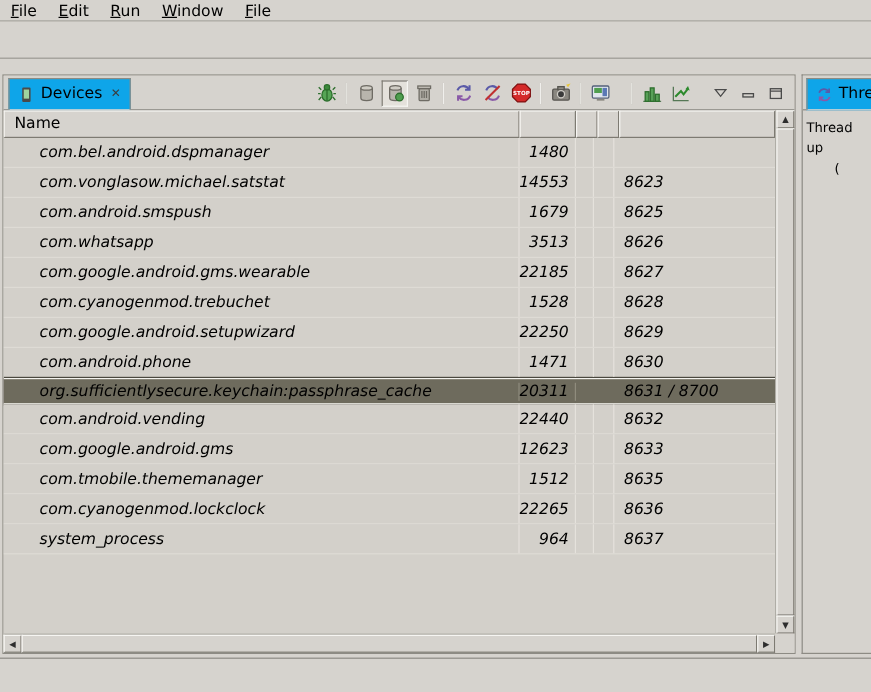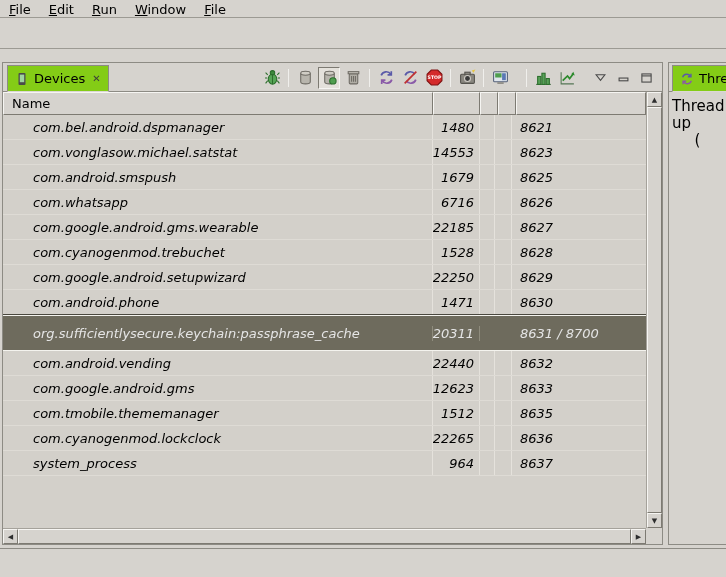--- a/index.html
+++ b/index.html
@@ -23,21 +23,21 @@
   
   .main{position:absolute;top:59px;left:0;width:726px;height:489px;background:#d6d3ce;}
   .left-panel{position:absolute;left:2px;top:3px;width:661px;height:483px;
     border:1px solid #8d8b84;background:#d6d3ce;}
   .right-panel{position:absolute;left:668px;top:3px;width:58px;height:483px;
     border:1px solid #8d8b84;border-right:none;background:#d6d3ce;}
 
   
   .tabbar{height:29px;position:relative;background:#d6d3ce;border-bottom:1px solid #8d8b84;}
   .tab{position:absolute;bottom:-1px;display:flex;align-items:center;gap:5px;
-    padding:0 7px;height:27px;background:#84cc16;
+    padding:0 7px;height:27px;background:#0ea5e9;
     border:1px solid #8d8b84;border-bottom:1px solid #dbd8d3;cursor:default;white-space:nowrap;}
   .tab .tab-close{font-size:10px;color:#3c3c3c;padding-left:2px;cursor:default;}
   .tab-icon{display:flex;align-items:center;}
 
   
   .panel-toolbar{position:absolute;right:4px;top:0;height:29px;display:flex;align-items:center;}
   .tbtn{width:22px;height:22px;display:flex;align-items:center;justify-content:center;
     border:1px solid transparent;margin:0 1px;cursor:default;}
   .tbtn.pressed{border-color:#7d7a72 #f6f5f2 #f6f5f2 #7d7a72;background:#e4e1db;}
   .tsep{width:1px;height:18px;background:#a5a29b;margin:0 4px;border-right:1px solid #f0efec;}
@@ -57,39 +57,39 @@
   .th-port{flex:1;}
 
   .table-body{position:absolute;left:0;right:0;top:23px;bottom:0;background:#d3d0ca;font-style:italic;}
   .row{display:flex;height:25px;align-items:stretch;border-bottom:1px solid #dedbd5;background:#d3d0ca;}
   .cell{display:flex;align-items:center;overflow:hidden;white-space:nowrap;}
   .cell-name{width:430px;padding-left:30px;border-right:1px solid #e5e2dc;}
   .cell-pid{width:47px;justify-content:flex-end;padding-right:5px;border-right:1px solid #e5e2dc;}
   .cell-c3{width:15px;border-right:1px solid #e5e2dc;}
   .cell-c4{width:17px;border-right:1px solid #e5e2dc;}
   .cell-port{flex:1;padding-left:8px;}
-  .row.selected{background:#6e6b5d;color:#e5e5e5;
+  .row.selected{background:#6e6b5d;color:#000000;
     border-top:1px solid #f4f3ee;border-bottom:1px solid #f4f3ee;
-    box-shadow:0 -1px 0 #4a483f,0 1px 0 #4a483f;height:36px;align-items:center;}
+    box-shadow:0 -1px 0 #4a483f,0 1px 0 #4a483f;height:22px;align-items:center;}
   .row.selected .cell{border-right-color:#8f8c7d;}
 
   
   .vscroll{position:absolute;right:0;top:0;bottom:16px;width:16px;background:#dedbd6;
     border-left:1px solid #a5a29b;display:flex;flex-direction:column;}
   .hscroll{position:absolute;left:0;right:16px;bottom:0;height:16px;background:#dedbd6;
     border-top:1px solid #a5a29b;display:flex;}
   .corner{position:absolute;right:0;bottom:0;width:16px;height:16px;background:#d6d3ce;}
   .sbtn{width:15px;height:15px;flex:0 0 auto;background:#d6d3ce;
     border:1px solid;border-color:#f6f5f2 #7d7a72 #7d7a72 #f6f5f2;
     display:flex;align-items:center;justify-content:center;font-size:7px;color:#2e2e2e;cursor:default;}
   .sthumb-v{flex:1;margin:0;background:#d6d3ce;border:1px solid;border-color:#f6f5f2 #7d7a72 #7d7a72 #f6f5f2;cursor:default;}
   .sthumb-h{flex:1;background:#d6d3ce;border:1px solid;border-color:#f6f5f2 #7d7a72 #7d7a72 #f6f5f2;cursor:default;}
 
   
-  .threads-content{padding:6px 3px;font-size:15px;line-height:17px;overflow:hidden;}
+  .threads-content{padding:6px 3px;font-size:11px;line-height:17px;overflow:hidden;}
   .threads-line2{text-align:center;}
 
   
   .bottom-bar{position:absolute;left:0;bottom:0;width:726px;height:29px;
     background:#d6d3ce;border-top:1px solid #8d8b84;}
   .bottom-bar .tab{left:2px;bottom:auto;top:1px;height:27px;border-bottom:none;background:#dbd8d3;margin-top:48px;}
 </style>
 </head>
 <body>
 
@@ -241,21 +241,20 @@
             <div class="th th-c4"></div>
             <div class="th th-port"></div>
           </div>
           <div class="table-body">
 
               <div class="row">
                 <div class="cell cell-name">com.bel.android.dspmanager</div>
                 <div class="cell cell-pid">1480</div>
                 <div class="cell cell-c3"></div>
                 <div class="cell cell-c4"></div>
-                <div class="cell cell-port">8621</div>
               </div>
 
               <div class="row">
                 <div class="cell cell-name">com.vonglasow.michael.satstat</div>
                 <div class="cell cell-pid">14553</div>
                 <div class="cell cell-c3"></div>
                 <div class="cell cell-c4"></div>
                 <div class="cell cell-port">8623</div>
               </div>
 
@@ -263,21 +262,21 @@
               <div class="row">
                 <div class="cell cell-name">com.android.smspush</div>
                 <div class="cell cell-pid">1679</div>
                 <div class="cell cell-c3"></div>
                 <div class="cell cell-c4"></div>
                 <div class="cell cell-port">8625</div>
               </div>
 
               <div class="row">
                 <div class="cell cell-name">com.whatsapp</div>
-                <div class="cell cell-pid">6716</div>
+                <div class="cell cell-pid">3513</div>
                 <div class="cell cell-c3"></div>
                 <div class="cell cell-c4"></div>
                 <div class="cell cell-port">8626</div>
               </div>
 
               <div class="row">
                 <div class="cell cell-name">com.google.android.gms.wearable</div>
                 <div class="cell cell-pid">22185</div>
                 <div class="cell cell-c3"></div>
                 <div class="cell cell-c4"></div>

